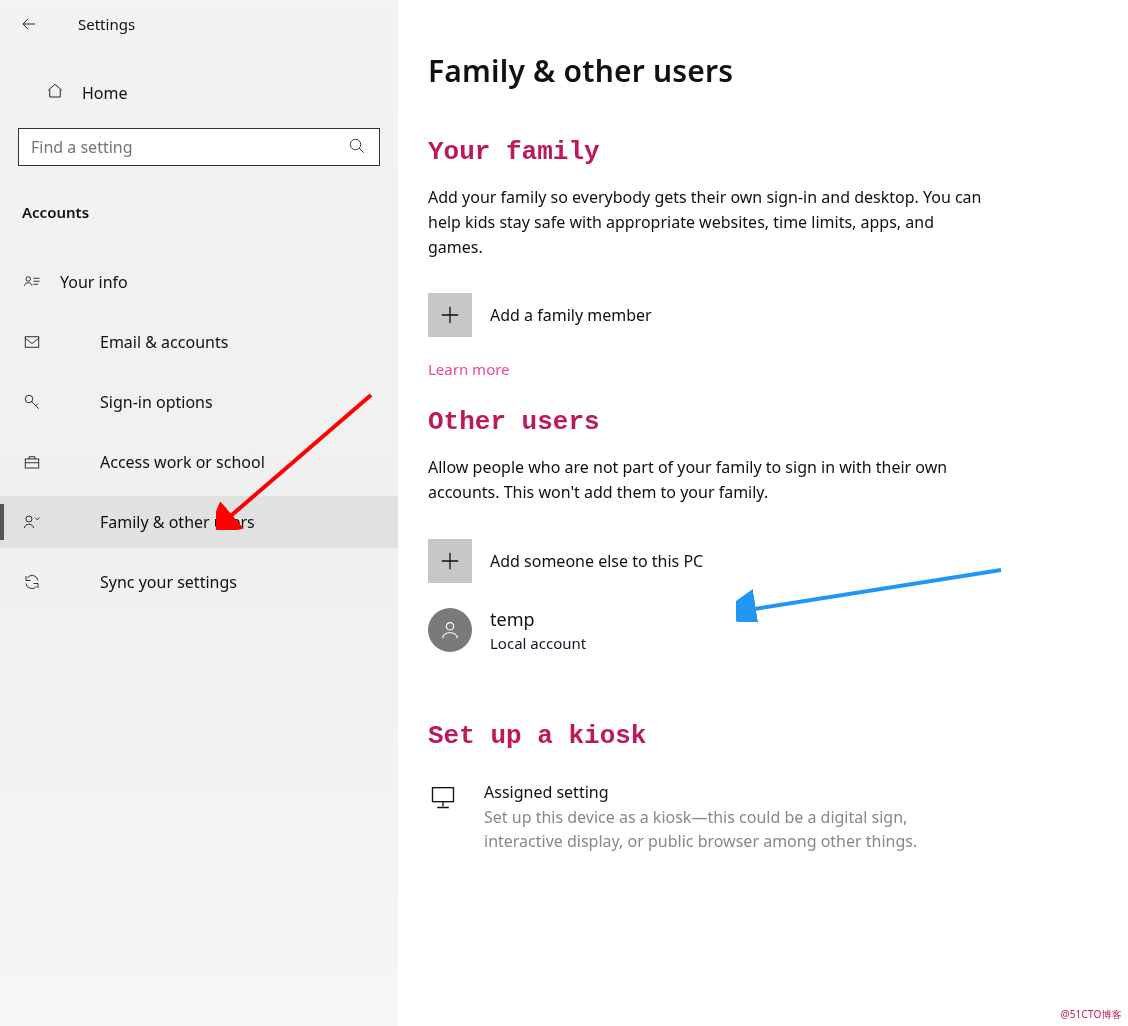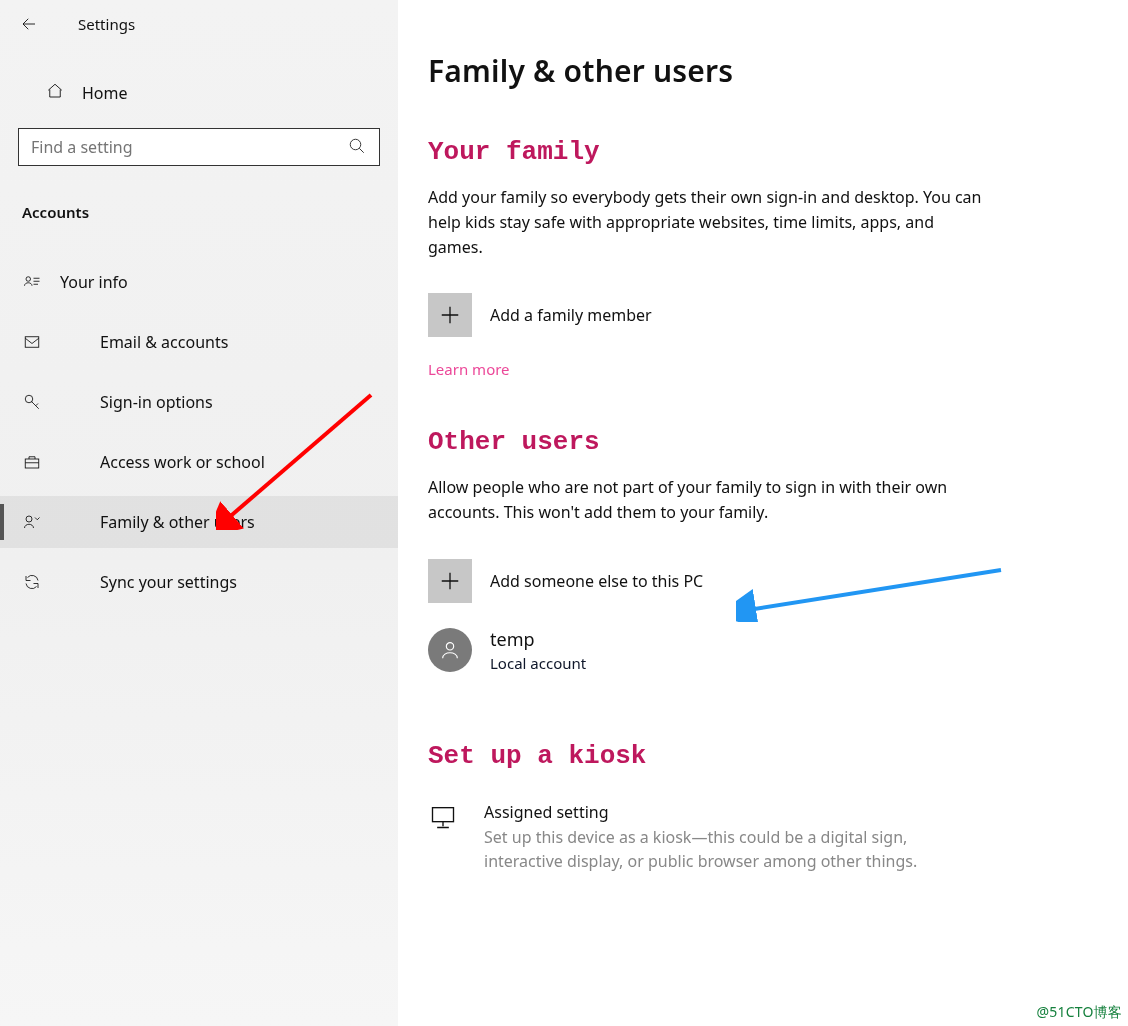--- a/index.html
+++ b/index.html
@@ -67,21 +67,21 @@
   .kiosk-icon svg { width:28px; height:28px; fill:none; stroke:#111; stroke-width:1.15; }
   .kiosk-text { margin-left:26px; max-width:470px; }
   .kiosk-title { font-size:16px; color:#111; }
   .kiosk-desc  { font-size:16px; color:#888; line-height:1.5; margin-top:2px; }
 
   
   .arrow-red, .arrow-blue { position:absolute; pointer-events:none; }
   .arrow-red  { left:216px; top:390px; width:160px; height:140px; }
   .arrow-blue { left:736px; top:562px; width:270px; height:60px; }
 
-  .watermark { position:absolute; right:6px; bottom:4px; font-size:14px; color:#15803d; letter-spacing:0.2px; }
+  .watermark { position:absolute; right:6px; bottom:4px; font-size:10px; color:#be185d; letter-spacing:0.2px; }
 </style>
 </head>
 <body>
 
 <div class="sidebar">
 
   <div class="sb-header">
     <div class="sb-back">
       <svg viewBox="0 0 24 24">
         <path d="M11 5 L4 12 L11 19 M4 12 L20 12"></path>
@@ -184,21 +184,21 @@
     <div class="add-tile">
       <svg viewBox="0 0 24 24">
           <path d="M12 3v18 M3 12h18"></path>
         </svg>
     </div>
     <span class="add-label">Add a family member</span>
   </div>
 
   <div class="learn-more">Learn more</div>
 
-  <h2 class="section-heading" style="margin-top:48px">Other users</h2>
+  <h2 class="section-heading" style="margin-top:28px">Other users</h2>
   <p class="section-desc">Allow people who are not part of your family to sign in with their own accounts. This won't add them to your family.</p>
 
   <div class="add-row">
     <div class="add-tile">
       <svg viewBox="0 0 24 24">
           <path d="M12 3v18 M3 12h18"></path>
         </svg>
     </div>
     <span class="add-label">Add someone else to this PC</span>
   </div>

